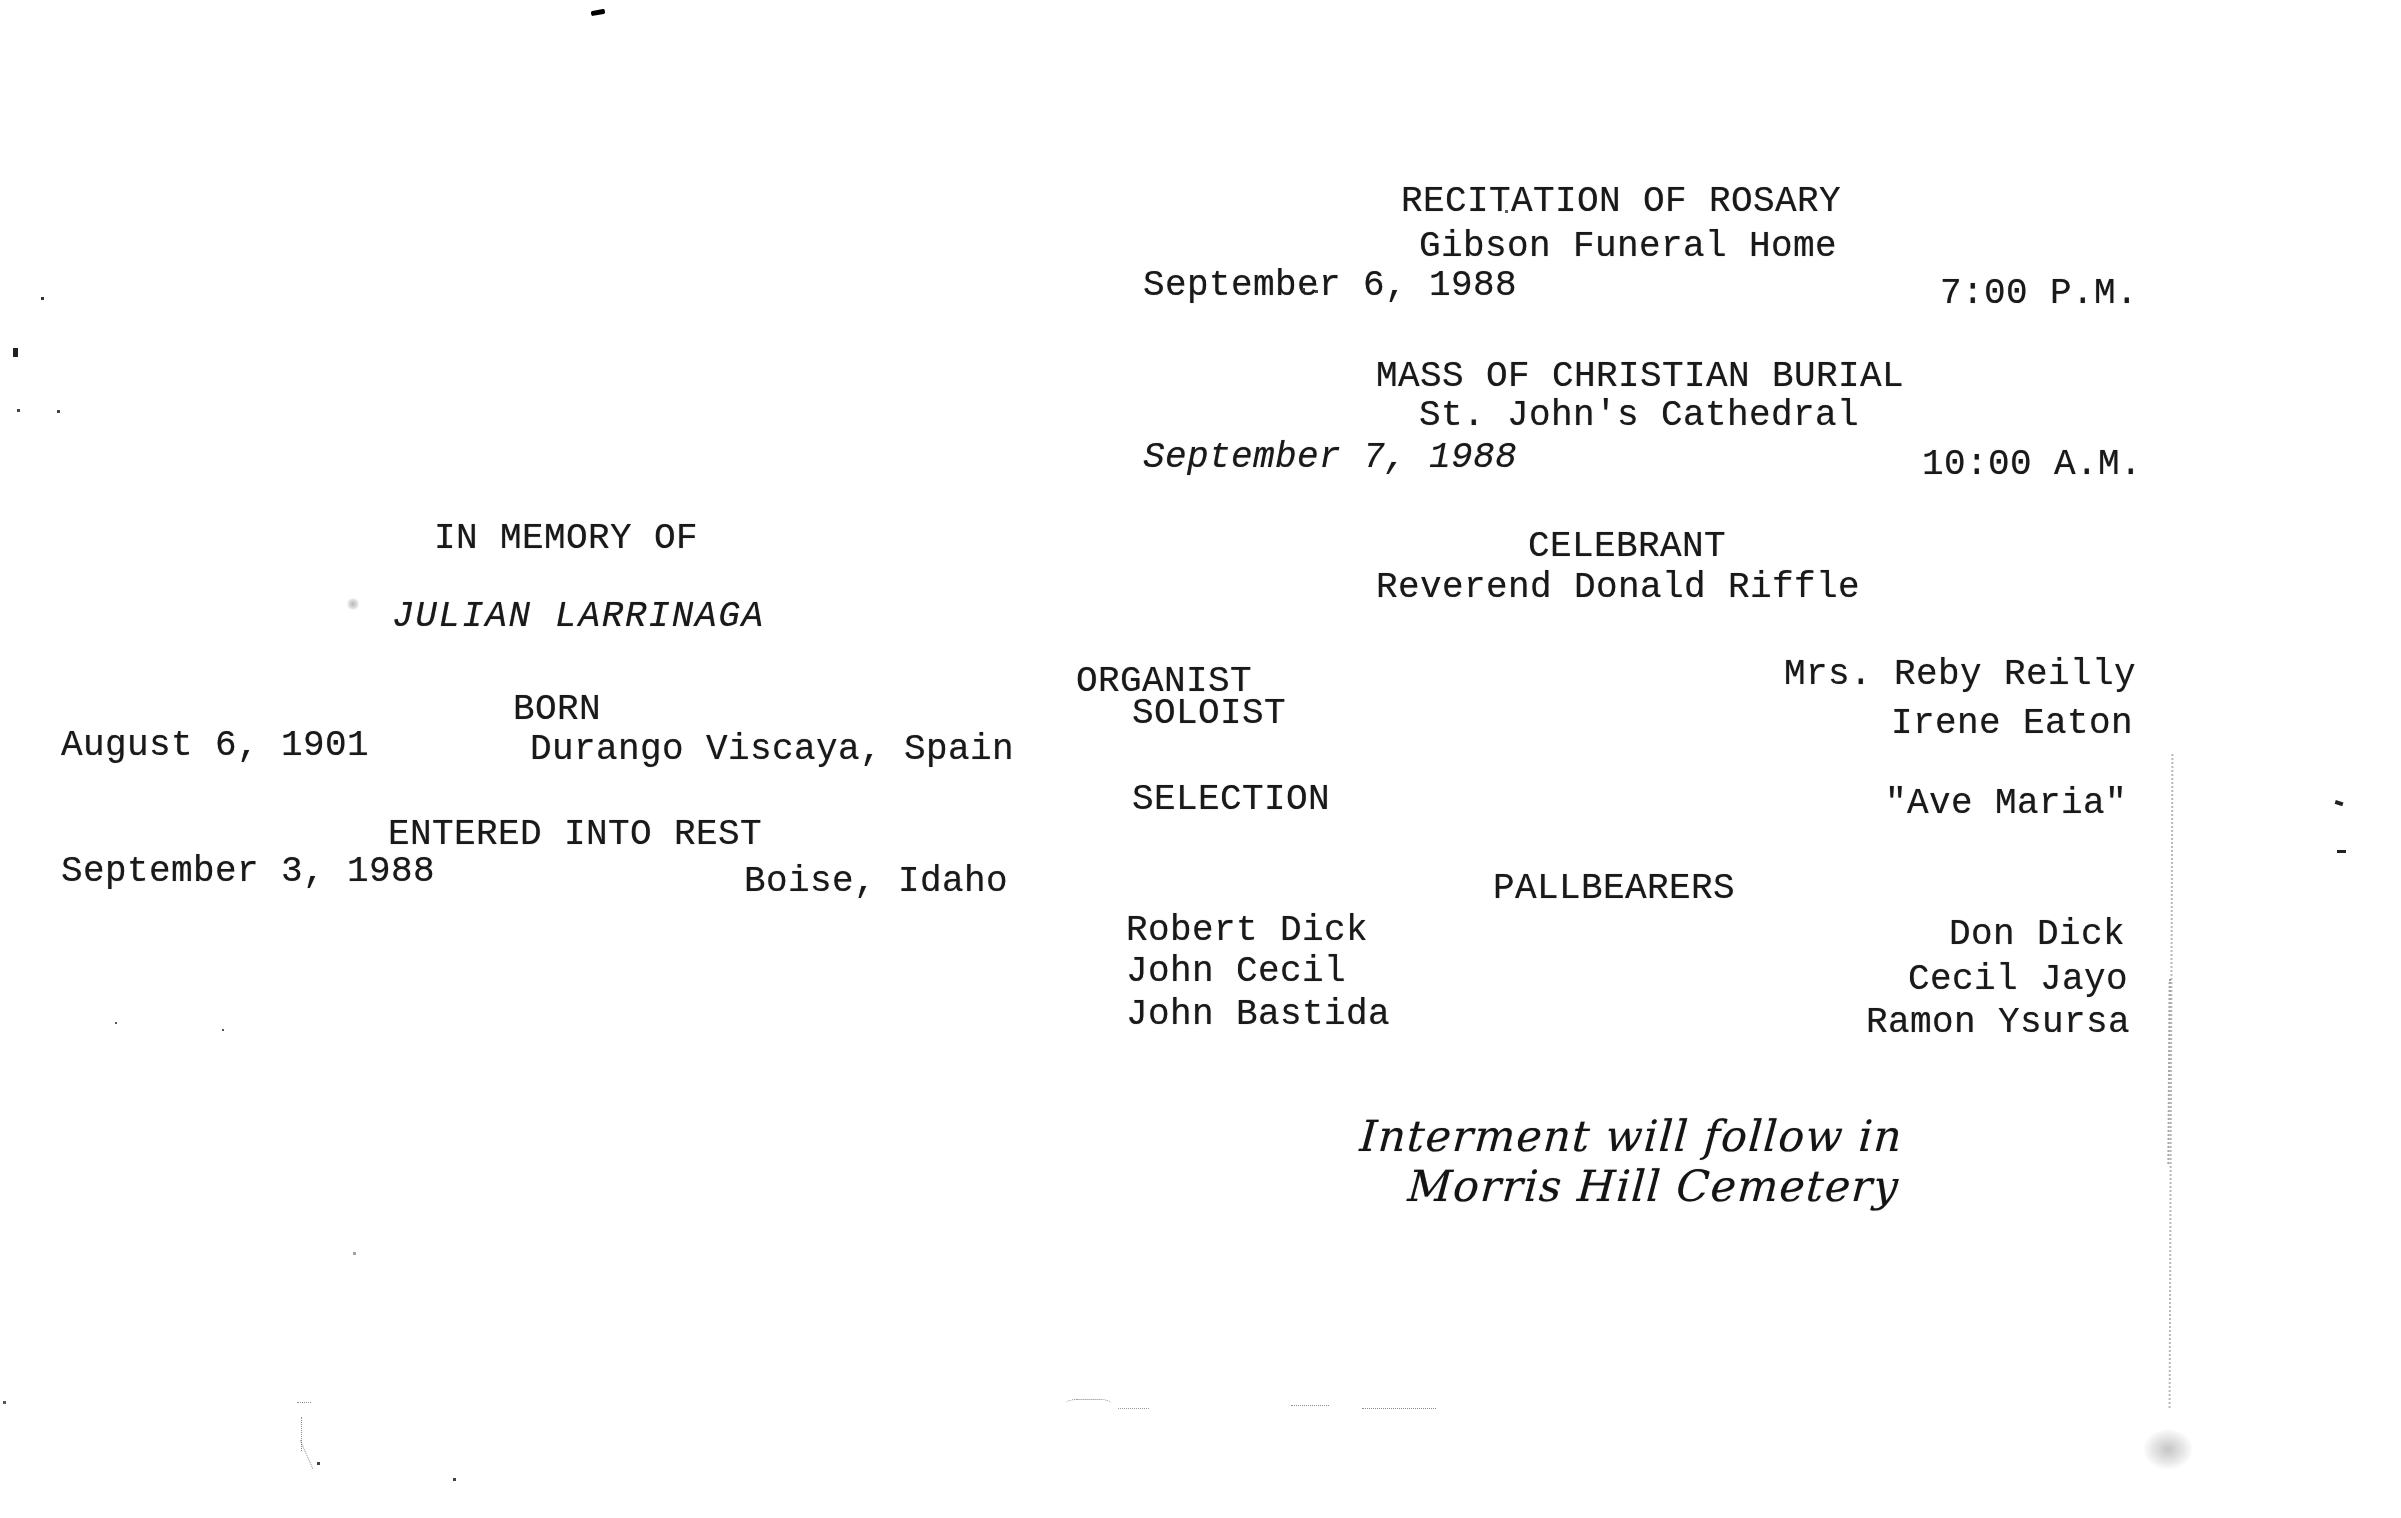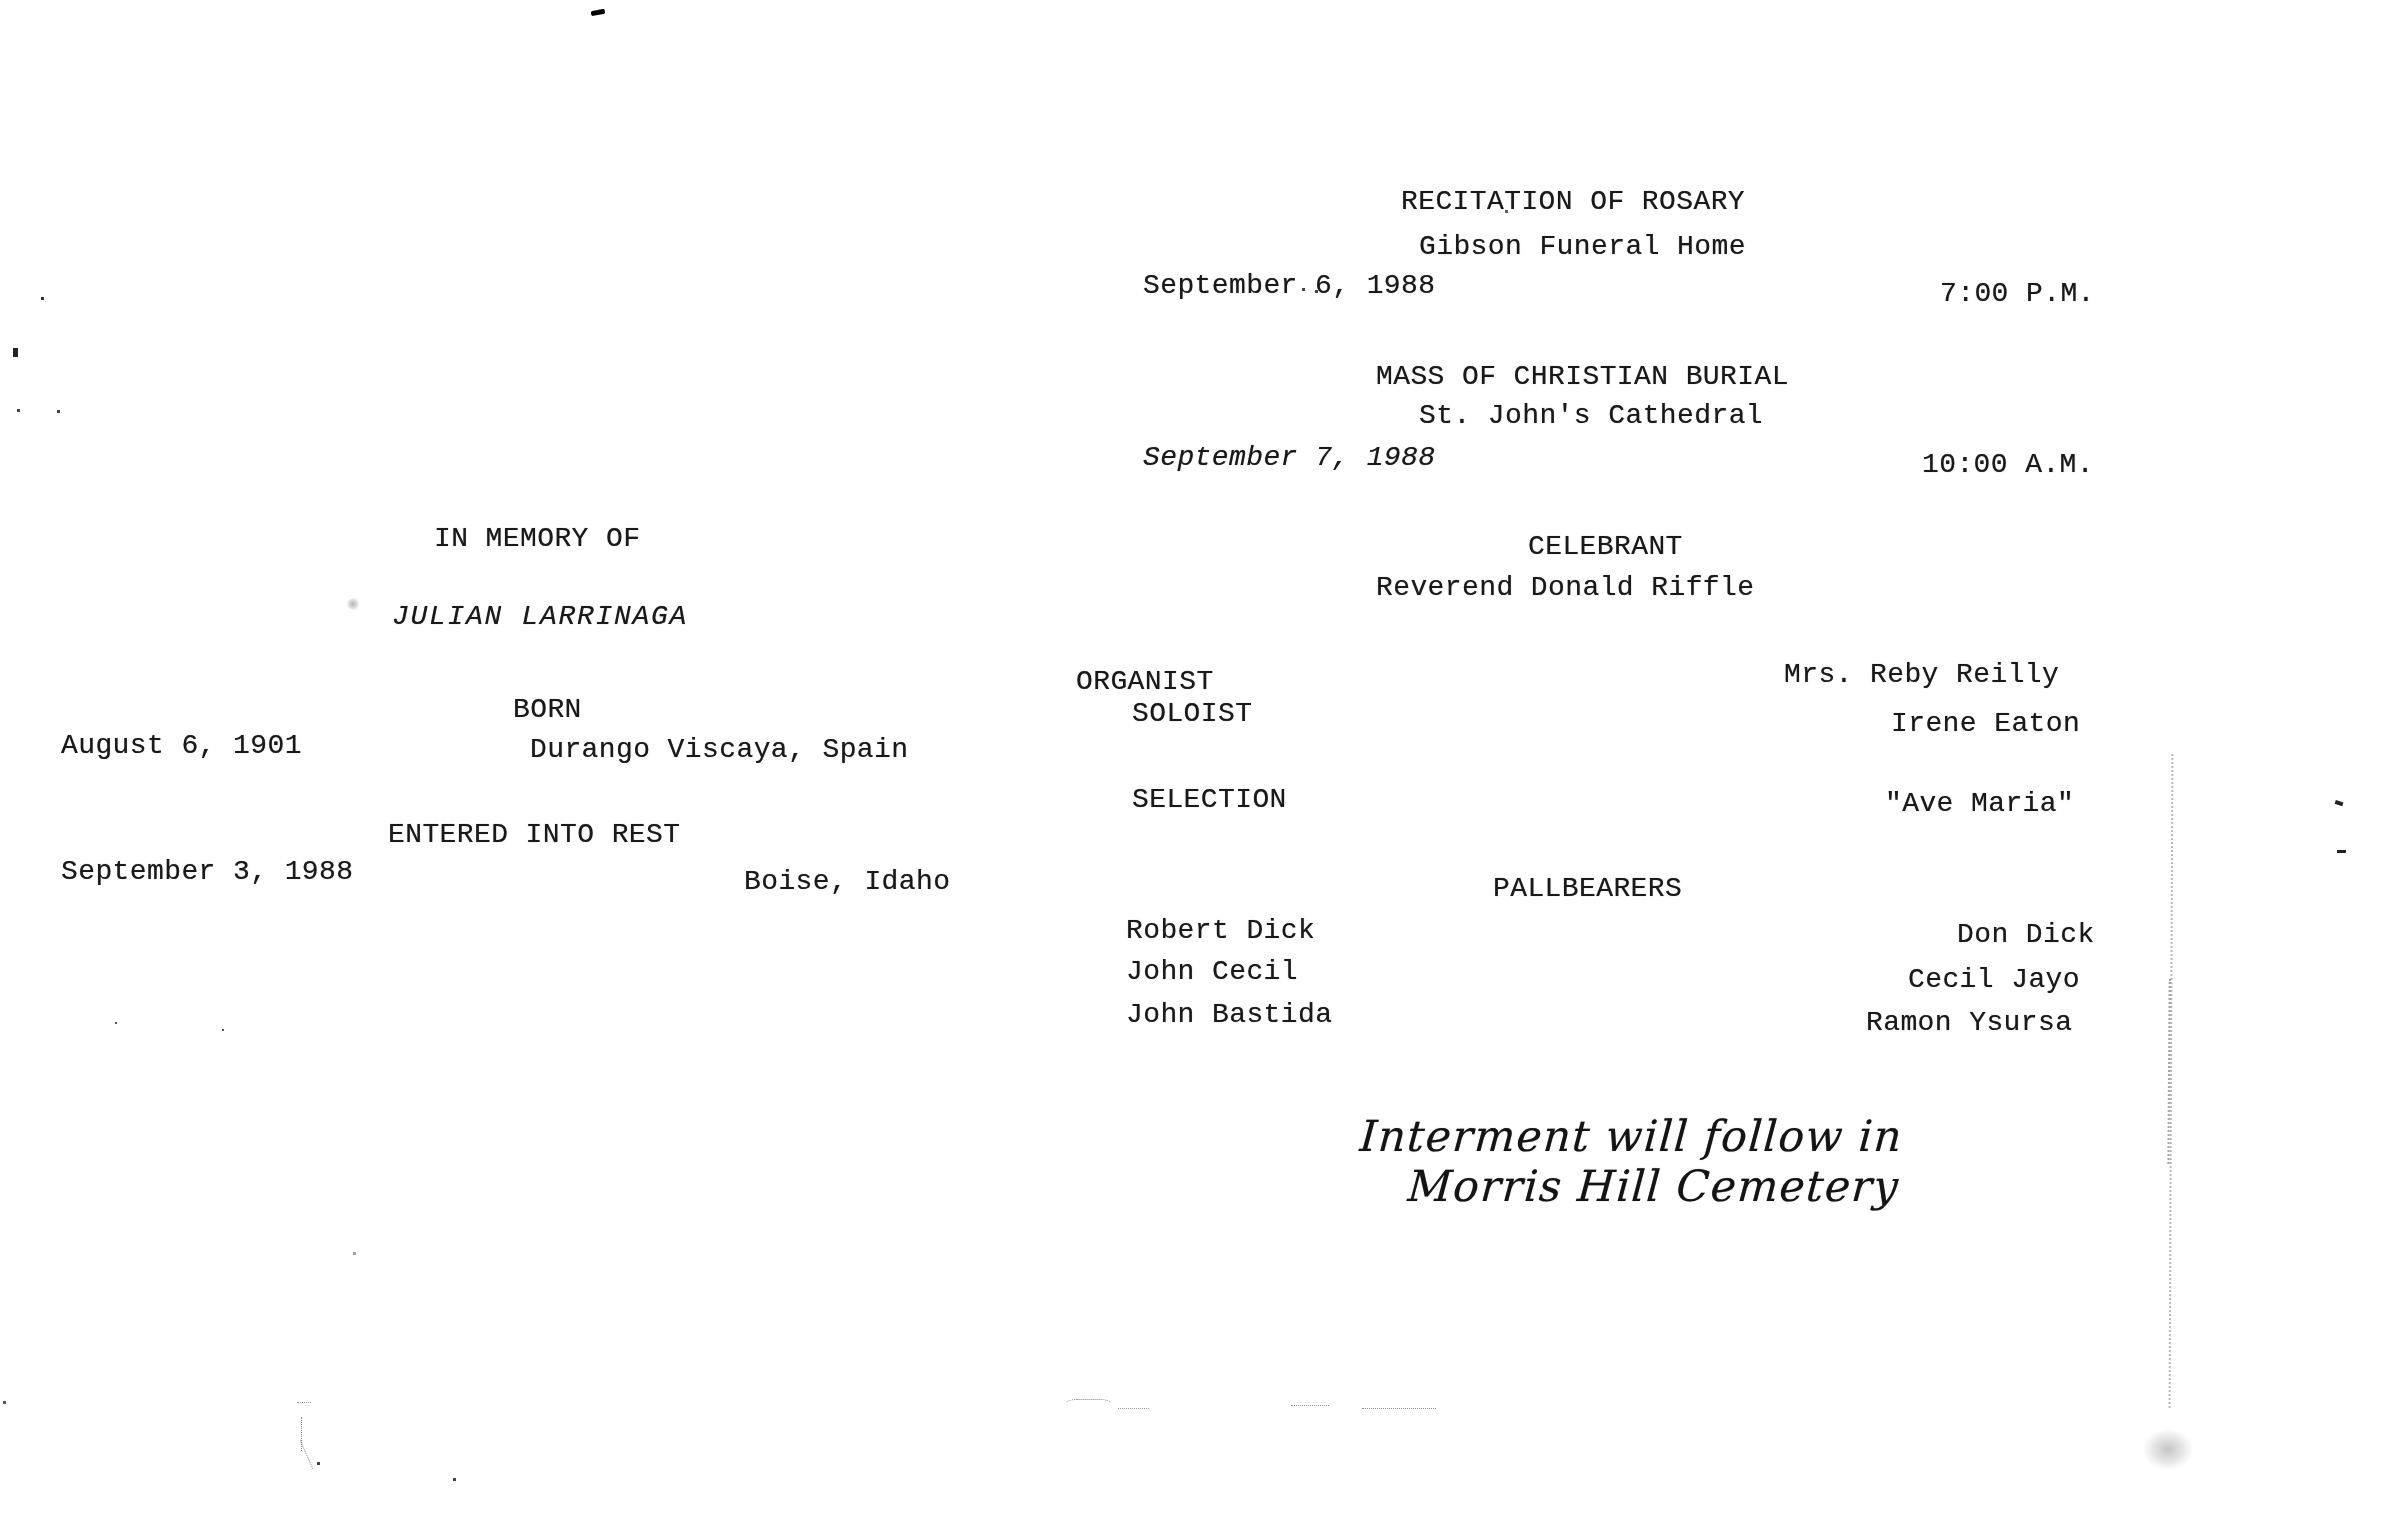--- a/index.html
+++ b/index.html
@@ -12,21 +12,21 @@
     width: 2401px;
     height: 1519px;
     background: #ffffff;
     overflow: hidden;
     font-family: "Liberation Mono", "DejaVu Sans Mono", monospace;
     color: #191919;
   }
   
   .tw {
     position: absolute;
-    font-size: 28px;
+    font-size: 36px;
     line-height: 36px;
     white-space: pre;
     letter-spacing: 0.4px;
     color: #191919;
     text-shadow: 0 0 0.9px rgba(0,0,0,0.55);
   }
   .it {
     font-style: italic;
     letter-spacing: 1.7px;
   }
@@ -95,21 +95,21 @@
   .p-cel-lab    { left: 1528px; top: 529px;  }
   .p-cel-name   { left: 1376px; top: 570px;  }
   .p-org-lab    { left: 1076px; top: 652px; margin-top: 12px;  }
   .p-org-name   { left: 1784px; top: 657px;  }
   .p-sol-lab    { left: 1132px; top: 696px;  }
   .p-sol-name   { left: 1891px; top: 706px;  }
   .p-sel-lab    { left: 1132px; top: 782px;  }
   .p-sel-name   { left: 1885px; top: 786px;  }
   .p-pb-lab     { left: 1493px; top: 871px; }
   .p-pb-l0      { left: 1126px; top: 913px; }
-  .p-pb-r0      { left: 1949px; top: 917px; margin-left: 8px; }
+  .p-pb-r0      { left: 1949px; top: 917px; }
   .p-pb-l1      { left: 1126px; top: 954px; }
   .p-pb-r1      { left: 1908px; top: 962px; }
   .p-pb-l2      { left: 1126px; top: 997px; }
   .p-pb-r2      { left: 1866px; top: 1005px; }
   .p-int-1      { left: 1360px; top: 1114px; }
   .p-int-2      { left: 1408px; top: 1164px; }
 </style>
 </head>
 <body>
 

